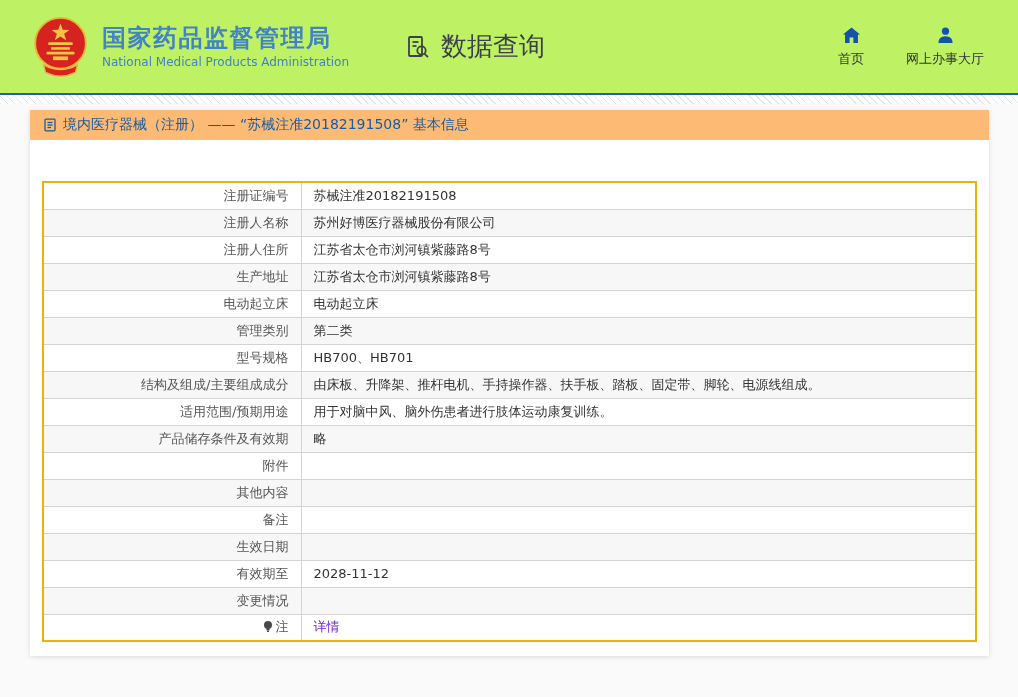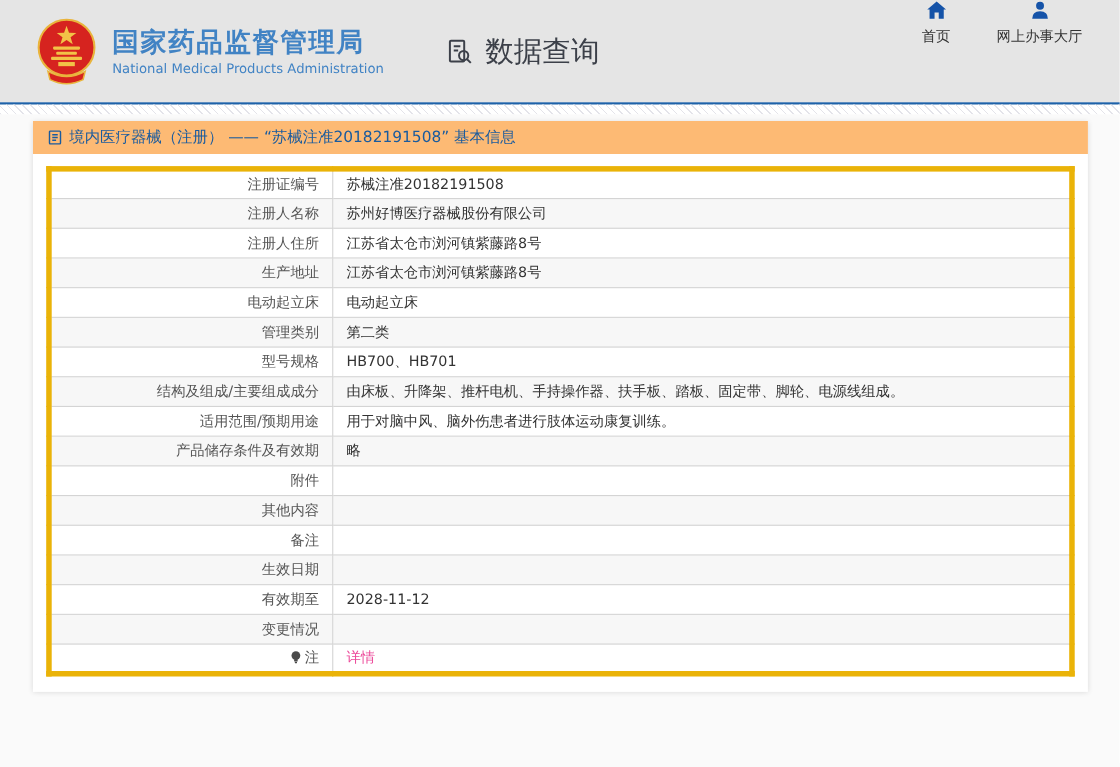--- a/index.html
+++ b/index.html
@@ -4,22 +4,22 @@
 <style>
   * { margin:0; padding:0; box-sizing:border-box; }
   html,body { width:1018px; height:697px; overflow:hidden; }
   body {
     font-family:"DejaVu Sans","Liberation Sans",sans-serif;
     background:#fff; color:#333;
   }
 
   
   .header {
-    height:93px; background:#e5e5e5;
-    display:flex; 
+    height:93px; background:#bef264;
+    display:flex; align-items:center;
     padding:0 34px 0 32px;
   }
   .logo-group { display:flex; align-items:center; gap:13px; }
   .emblem { width:57px; height:62px; flex:0 0 auto; }
   .logo-text { display:flex; flex-direction:column; }
   .site-title {
     font-size:24px; font-weight:bold; color:#4183c4;
     letter-spacing:1.5px; line-height:1.2;
   }
   .site-subtitle { font-size:12px; color:#4183c4; margin-top:3px; }
@@ -56,32 +56,33 @@
   .card-title {
     height:30px; background:#fdba74;
     display:flex; align-items:center; gap:6px;
     padding:0 13px; font-size:14px; color:#1a5b9e;
   }
   .card-title svg { width:14px; height:14px; flex:0 0 auto; }
 
   .table-wrap { padding:11px 12px 14px 12px; }
   table.info {
     width:100%; border-collapse:collapse; font-size:13px;
-    border:5px solid #eab308;
+    border:2px solid #eab308;
+    margin-top:30px;
   }
   table.info td {
     border:1px solid #d4d4d4; height:27px; padding:0 12px;
     vertical-align:middle;
   }
   table.info tr:nth-child(even) { background:#f7f7f7; }
   td.cell-label {
     width:258px; text-align:right; color:#555; white-space:nowrap;
   }
   td.cell-value { color:#333; }
-  a.detail-link { color:#ec4899; text-decoration:none; cursor:pointer; }
+  a.detail-link { color:#6d28d9; text-decoration:none; cursor:pointer; }
   .bulb { display:inline-block; vertical-align:-2px; margin-right:2px; }
   .bulb svg { width:12px; height:13px; }
 </style>
 </head>
 <body>
 
 <div class="header">
   <div class="logo-group">
     <svg class="emblem" viewBox="0 0 60 66">
       <circle cx="30" cy="29" r="27" fill="#d6231f"></circle>

